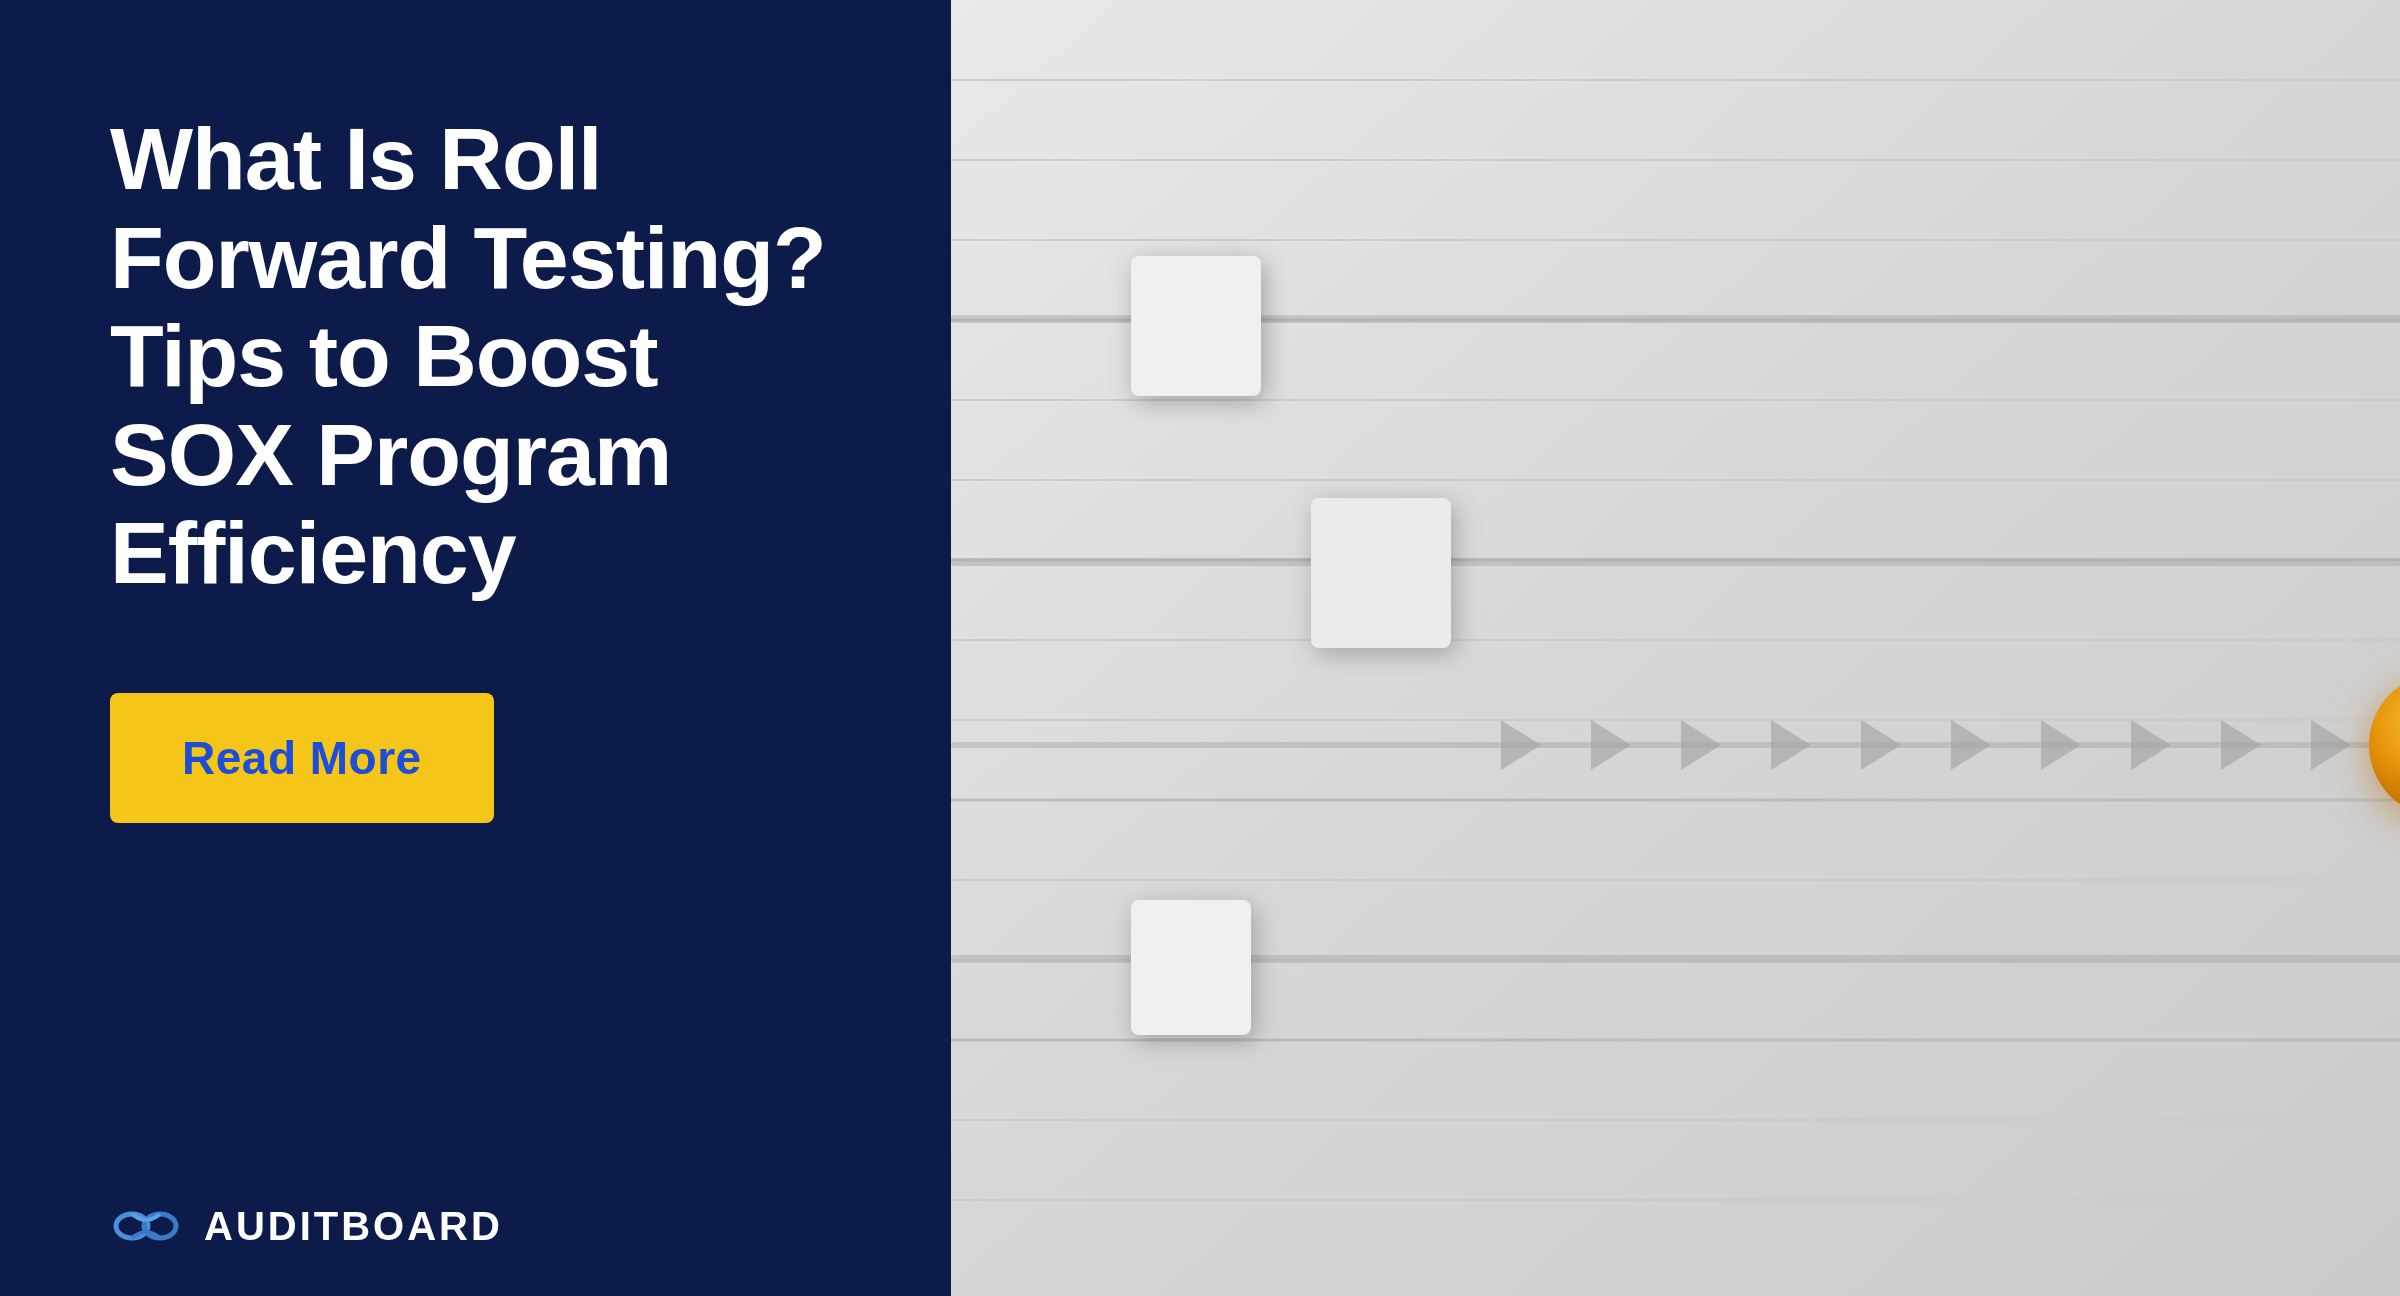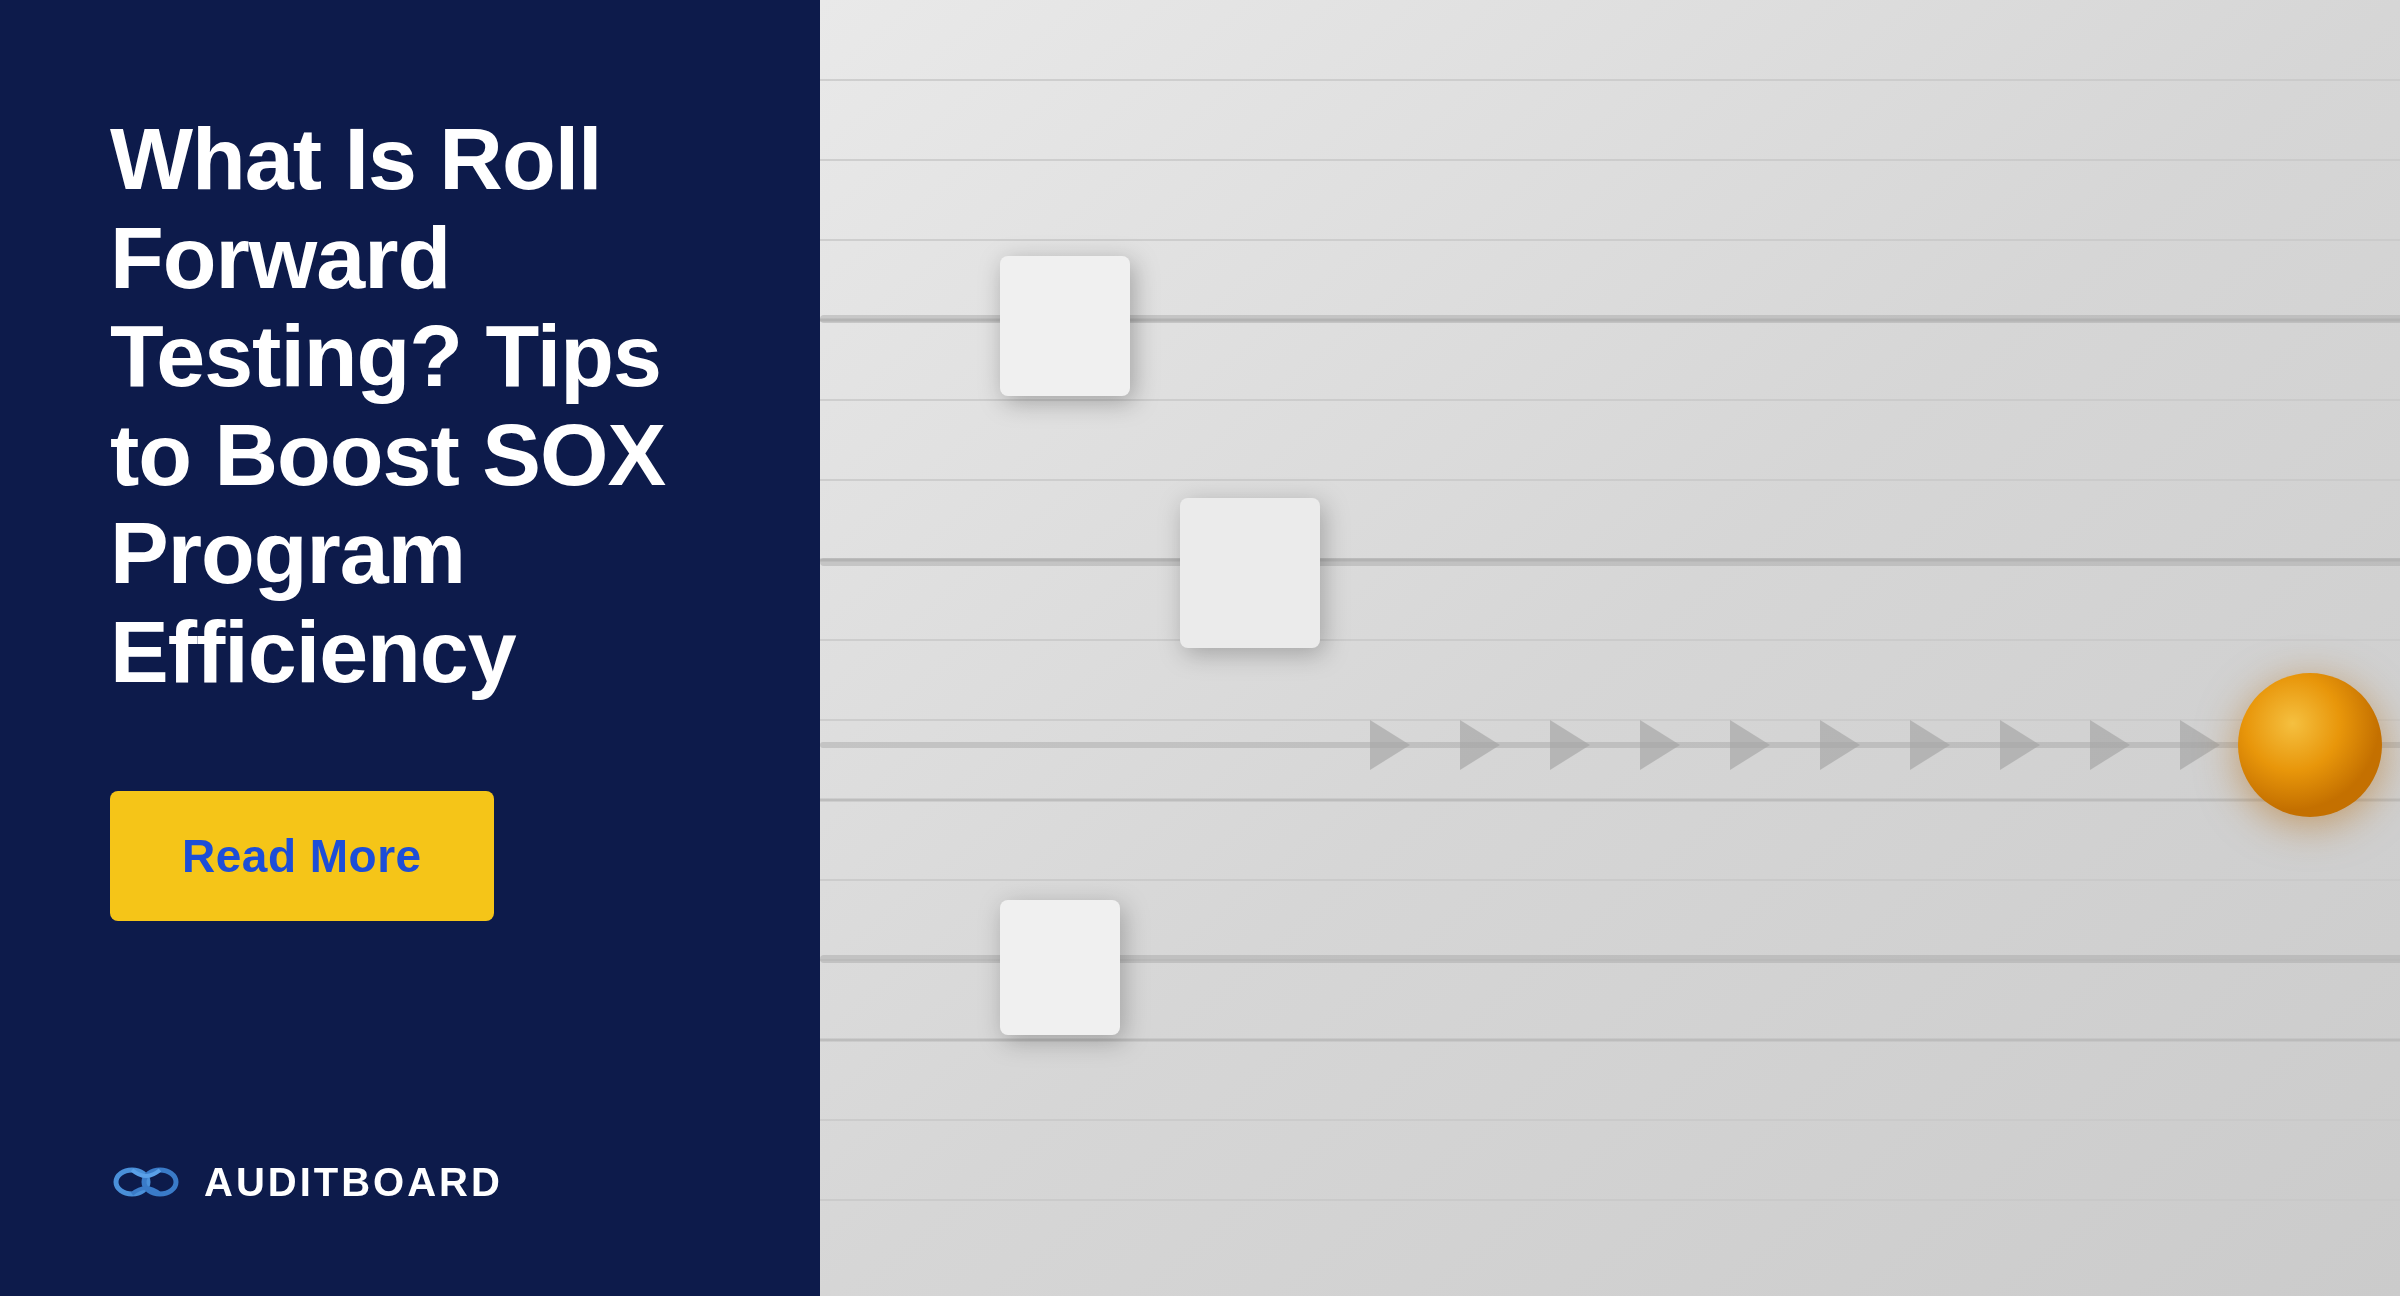--- a/index.html
+++ b/index.html
@@ -16,27 +16,27 @@
     }
 
     .container {
       display: flex;
       width: 2400px;
       height: 1296px;
     }
 
     
     .left-panel {
-      width: 820px;
+      width: 951px;
       height: 1296px;
       background-color: #0d1b4b;
       display: flex;
       flex-direction: column;
       justify-content: space-between;
-      padding: 110px 90px 90px 110px;
+      padding: 110px 90px 46px 110px;
       flex-shrink: 0;
     }
 
     .title-section {
       flex: 1;
     }
 
     .main-title {
       color: #ffffff;
       font-size: 88px;

